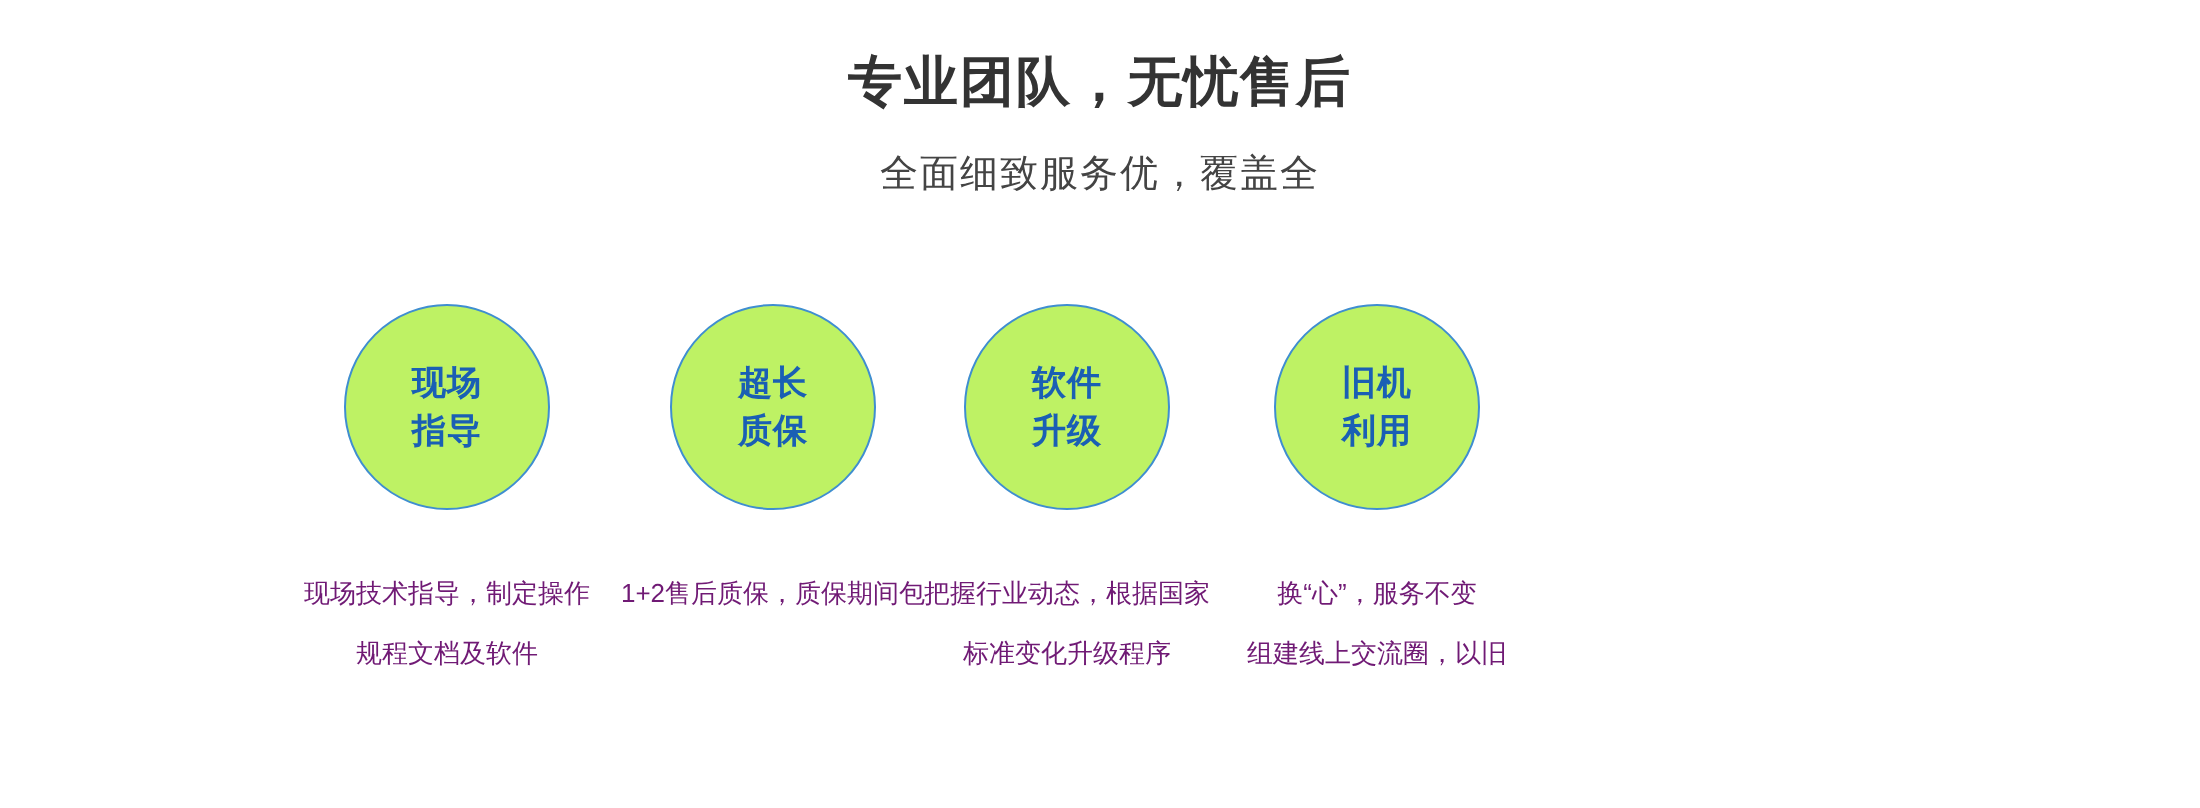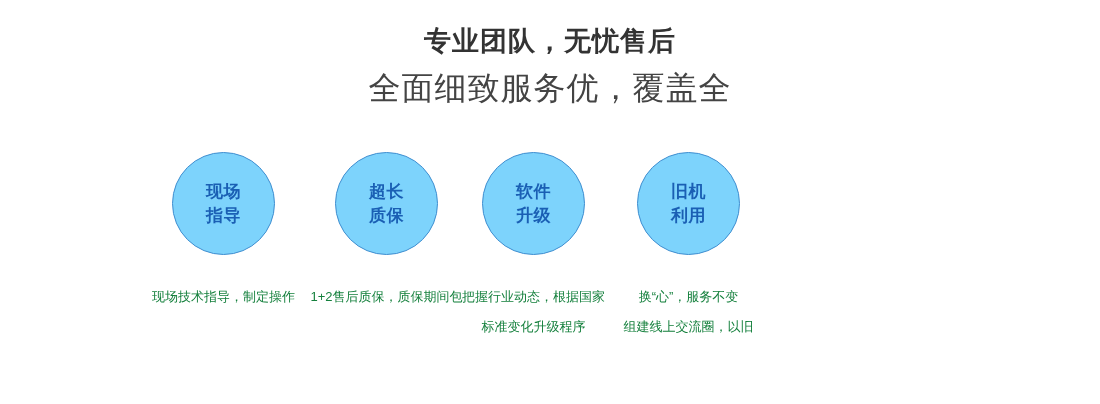--- a/index.html
+++ b/index.html
@@ -35,21 +35,21 @@
   .title {
     font-size: 27px;
     font-weight: bold;
     color: #333333;
     letter-spacing: 1px;
     line-height: 34px;
     margin: 0;
   }
 
   .subtitle {
-    font-size: 32px;
+    font-size: 19px;
     font-weight: normal;
     color: #444444;
     letter-spacing: 1px;
     line-height: 32px;
     margin: 14px 0 0 0;
   }
 
   
   .features {
     position: absolute;
@@ -74,41 +74,41 @@
   .circle {
     width: 103px;
     height: 103px;
     box-sizing: border-box;
     border: 1px solid #3f8ed0;
     border-radius: 50%;
     display: flex;
     flex-direction: column;
     align-items: center;
     justify-content: center;
-    background: #7dd3fc;
+    background: #bef264;
   }
 
   .circle-line {
     font-size: 17px;
     font-weight: bold;
     color: #1a5fb4;
     line-height: 24px;
     letter-spacing: 0.5px;
     white-space: nowrap;
   }
 
   .caption {
     position: absolute;
     top: 130px;
     left: 50%;
     transform: translateX(-50%);
     width: 160px;
     text-align: center;
     font-size: 13px;
-    color: #15803d;
+    color: #701a75;
     line-height: 30px;
     white-space: nowrap;
   }
 
   .caption-line {
     display: block;
   }
 </style>
 </head>
 <body>
@@ -122,20 +122,21 @@
 
   <div class="features">
 
     <div class="feature">
       <div class="circle">
         <span class="circle-line">现场</span>
         <span class="circle-line">指导</span>
       </div>
       <div class="caption">
         <span class="caption-line">现场技术指导，制定操作</span>
+        <span class="caption-line">规程文档及软件</span>
       </div>
     </div>
 
     <div class="feature">
       <div class="circle">
         <span class="circle-line">超长</span>
         <span class="circle-line">质保</span>
       </div>
       <div class="caption">
         <span class="caption-line">1+2售后质保，质保期间包</span>

